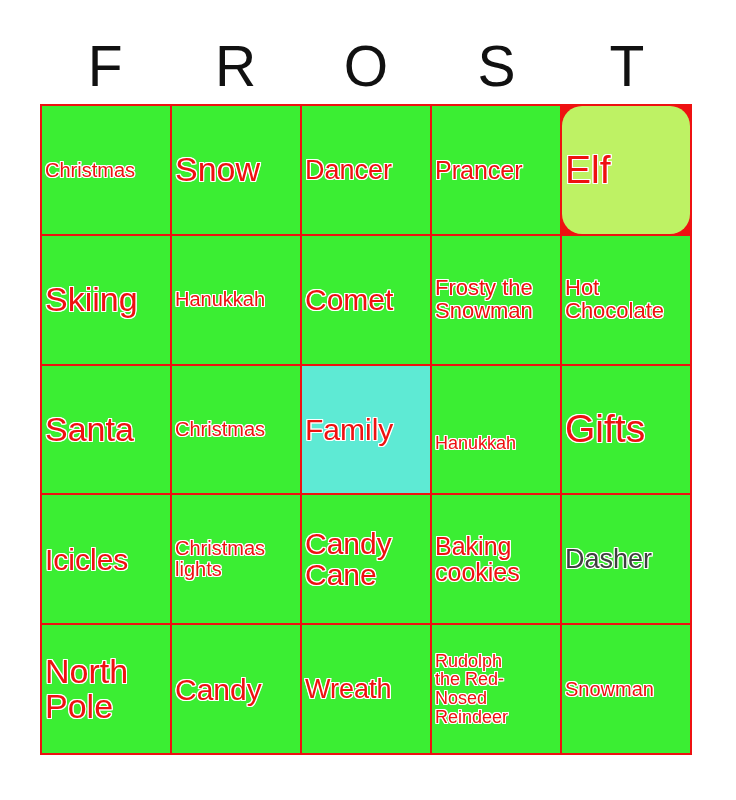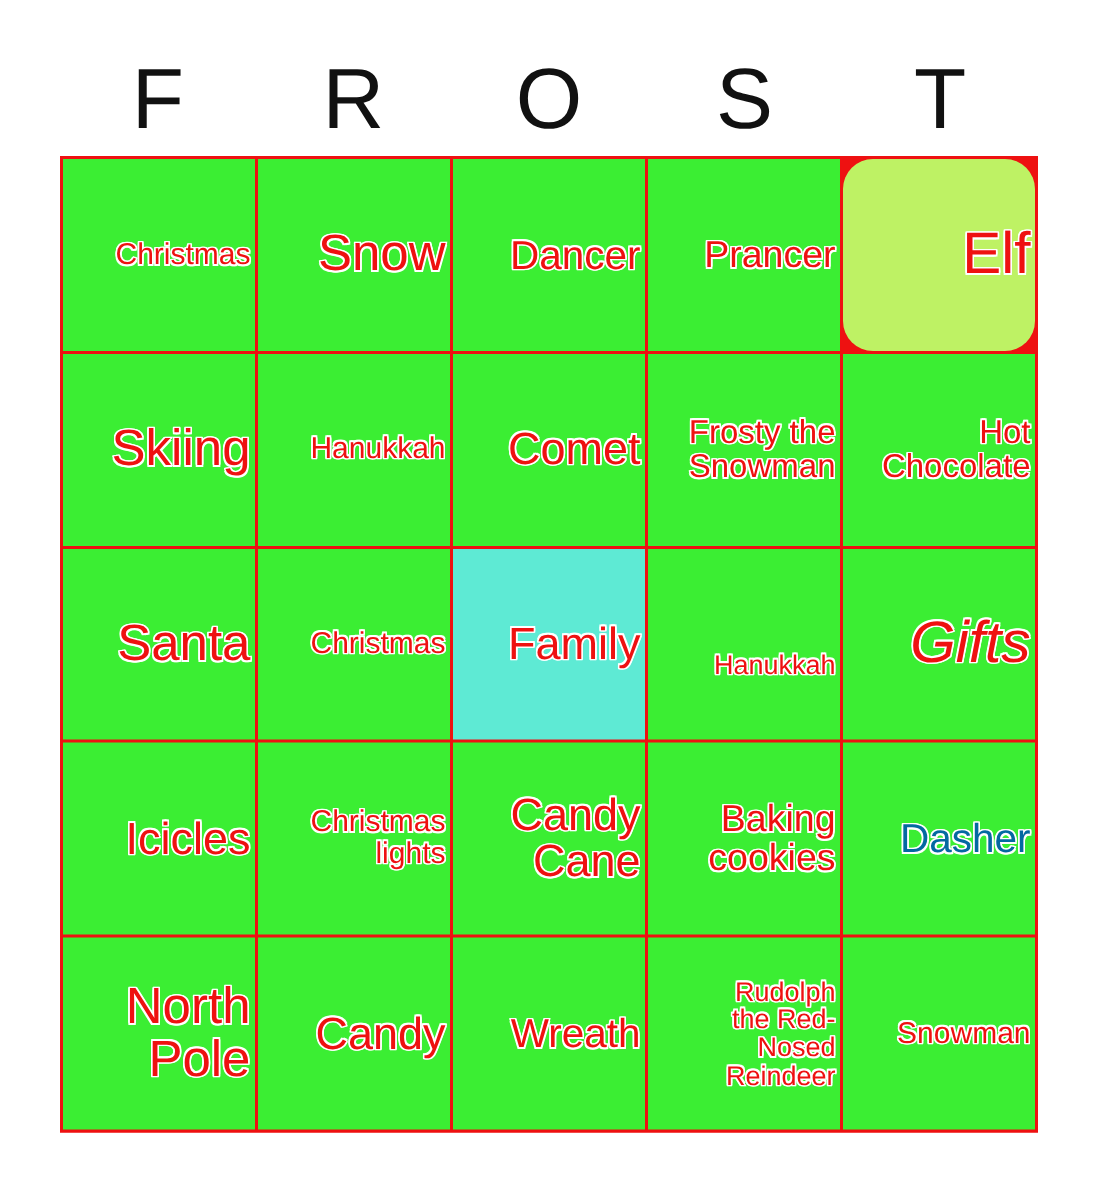--- a/index.html
+++ b/index.html
@@ -66,21 +66,21 @@
     align-items: center;
     justify-content: center;
     overflow: hidden;
     box-sizing: border-box;
     padding: 2px 3px;
   }
 
   .cell-text {
     display: block;
     width: 100%;
-    text-align: right;
+    text-align: left;
     color: #ee1111;
     font-family: "Liberation Sans", sans-serif;
     font-weight: 400;
     line-height: 1.04;
     white-space: pre-line;
     
     -webkit-text-stroke: 1.6px #ffffff;
     paint-order: stroke fill;
     text-shadow:
        1px  0   0 #fff,  -1px  0   0 #fff,
@@ -151,40 +151,40 @@
       </div>
       <div class="bingo-cell" style="background: rgb(59, 238, 51);">
         <span class="cell-text fs-s" style="color: rgb(238, 17, 17);">Christmas</span>
       </div>
       <div class="bingo-cell" style="background: #5eead4;">
         <span class="cell-text fs-l" style="color: rgb(238, 17, 17);">Family</span>
       </div>
       <div class="bingo-cell" style="background: rgb(59, 238, 51);">
         <span class="cell-text fs-xs" style="color: rgb(238, 17, 17); margin-top: 27px;">Hanukkah</span>
       </div>
-      <div class="bingo-cell" style="background: rgb(59, 238, 51); font-style: italic;">
+      <div class="bingo-cell" style="background: rgb(59, 238, 51);">
         <span class="cell-text fs-xxl" style="color: rgb(238, 17, 17);">Gifts</span>
       </div>
       <div class="bingo-cell" style="background: rgb(59, 238, 51);">
         <span class="cell-text fs-l" style="color: rgb(238, 17, 17);">Icicles</span>
       </div>
       <div class="bingo-cell" style="background: rgb(59, 238, 51);">
         <span class="cell-text fs-s" style="color: rgb(238, 17, 17);">Christmas
 lights</span>
       </div>
       <div class="bingo-cell" style="background: rgb(59, 238, 51);">
         <span class="cell-text fs-l" style="color: rgb(238, 17, 17);">Candy
 Cane</span>
       </div>
       <div class="bingo-cell" style="background: rgb(59, 238, 51);">
         <span class="cell-text fs-m" style="color: rgb(238, 17, 17);">Baking
 cookies</span>
       </div>
       <div class="bingo-cell" style="background: rgb(59, 238, 51);">
-        <span class="cell-text fs-ml" style="color: #0369a1;">Dasher</span>
+        <span class="cell-text fs-ml" style="color: #404040;">Dasher</span>
       </div>
       <div class="bingo-cell" style="background: rgb(59, 238, 51);">
         <span class="cell-text fs-xl" style="color: rgb(238, 17, 17);">North
 Pole</span>
       </div>
       <div class="bingo-cell" style="background: rgb(59, 238, 51);">
         <span class="cell-text fs-l" style="color: rgb(238, 17, 17);">Candy</span>
       </div>
       <div class="bingo-cell" style="background: rgb(59, 238, 51);">
         <span class="cell-text fs-ml" style="color: rgb(238, 17, 17);">Wreath</span>

